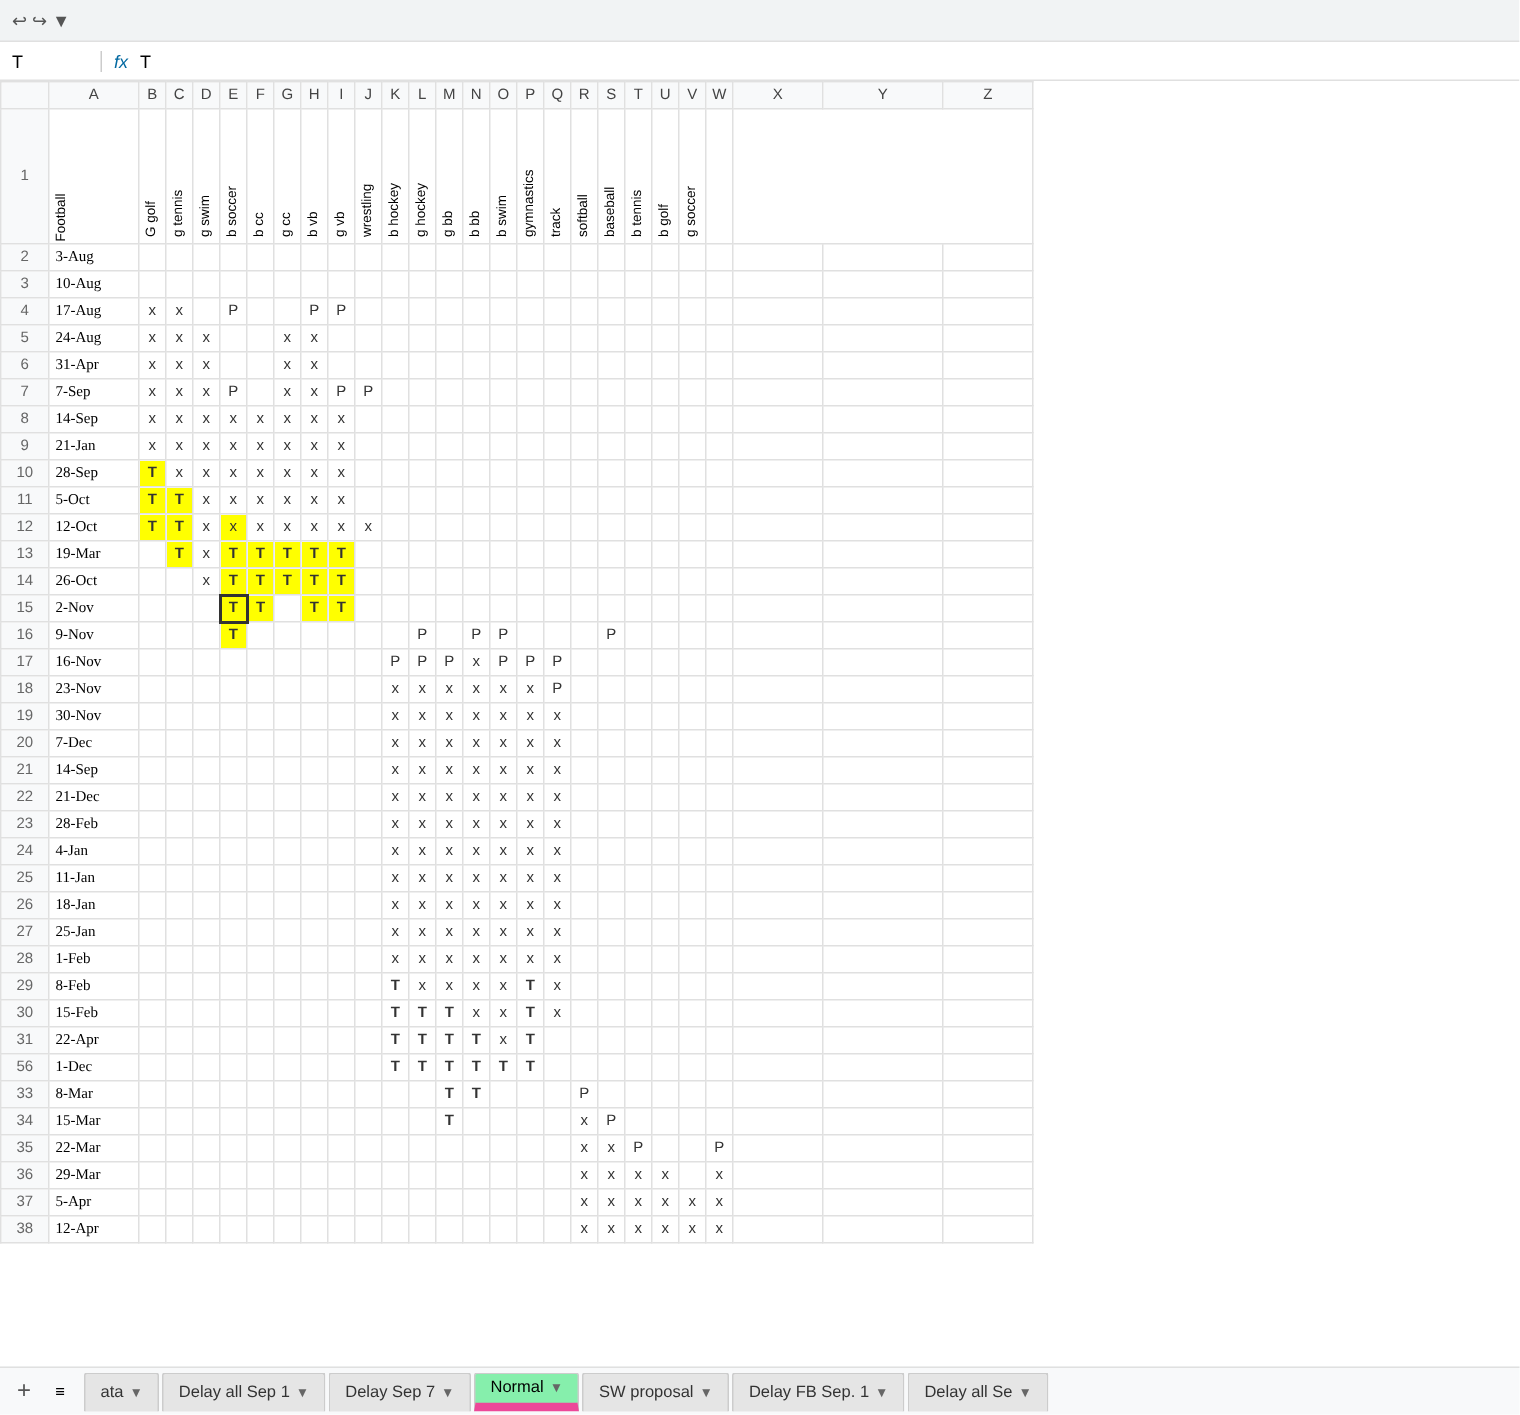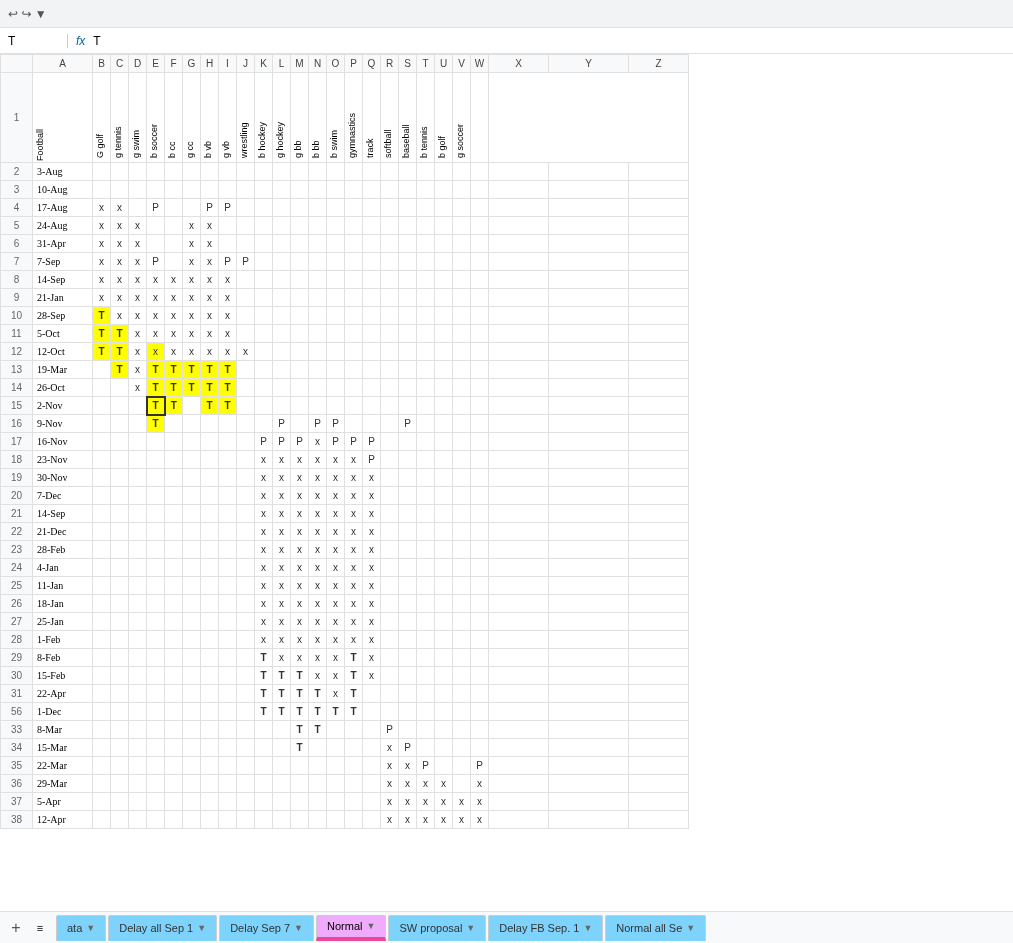--- a/index.html
+++ b/index.html
@@ -147,32 +147,32 @@
       display: flex;
       align-items: center;
       justify-content: center;
       margin-right: 4px;
     }
     .sheet-tab {
       height: 26px;
       padding: 0 10px;
       border: 1px solid #ccc;
       border-bottom: none;
-      background: #7dd3fc;
+      background: #e5e5e5;
       cursor: pointer;
       display: flex;
       align-items: center;
       font-size: 11px;
       color: #333;
       white-space: nowrap;
       border-radius: 2px 2px 0 0;
     }
     .sheet-tab.active {
-      background: #f0abfc;
-      border-bottom: 4px solid #ec4899;
+      background: #86efac;
+      border-bottom: 6px solid #ec4899;
       color: #000;
     }
     .sheet-tab .tab-arrow {
       font-size: 9px;
       margin-left: 4px;
       color: #666;
     }
   </style>
 </head>
 <body>
@@ -1393,16 +1393,16 @@
   </div>
   <div class="sheet-tab">
     <span>SW proposal</span>
     <span class="tab-arrow">▼</span>
   </div>
   <div class="sheet-tab">
     <span>Delay FB Sep. 1</span>
     <span class="tab-arrow">▼</span>
   </div>
   <div class="sheet-tab">
-    <span>Normal all Se</span>
+    <span>Delay all Se</span>
     <span class="tab-arrow">▼</span>
   </div>
 </div>
 
 </body></html>

